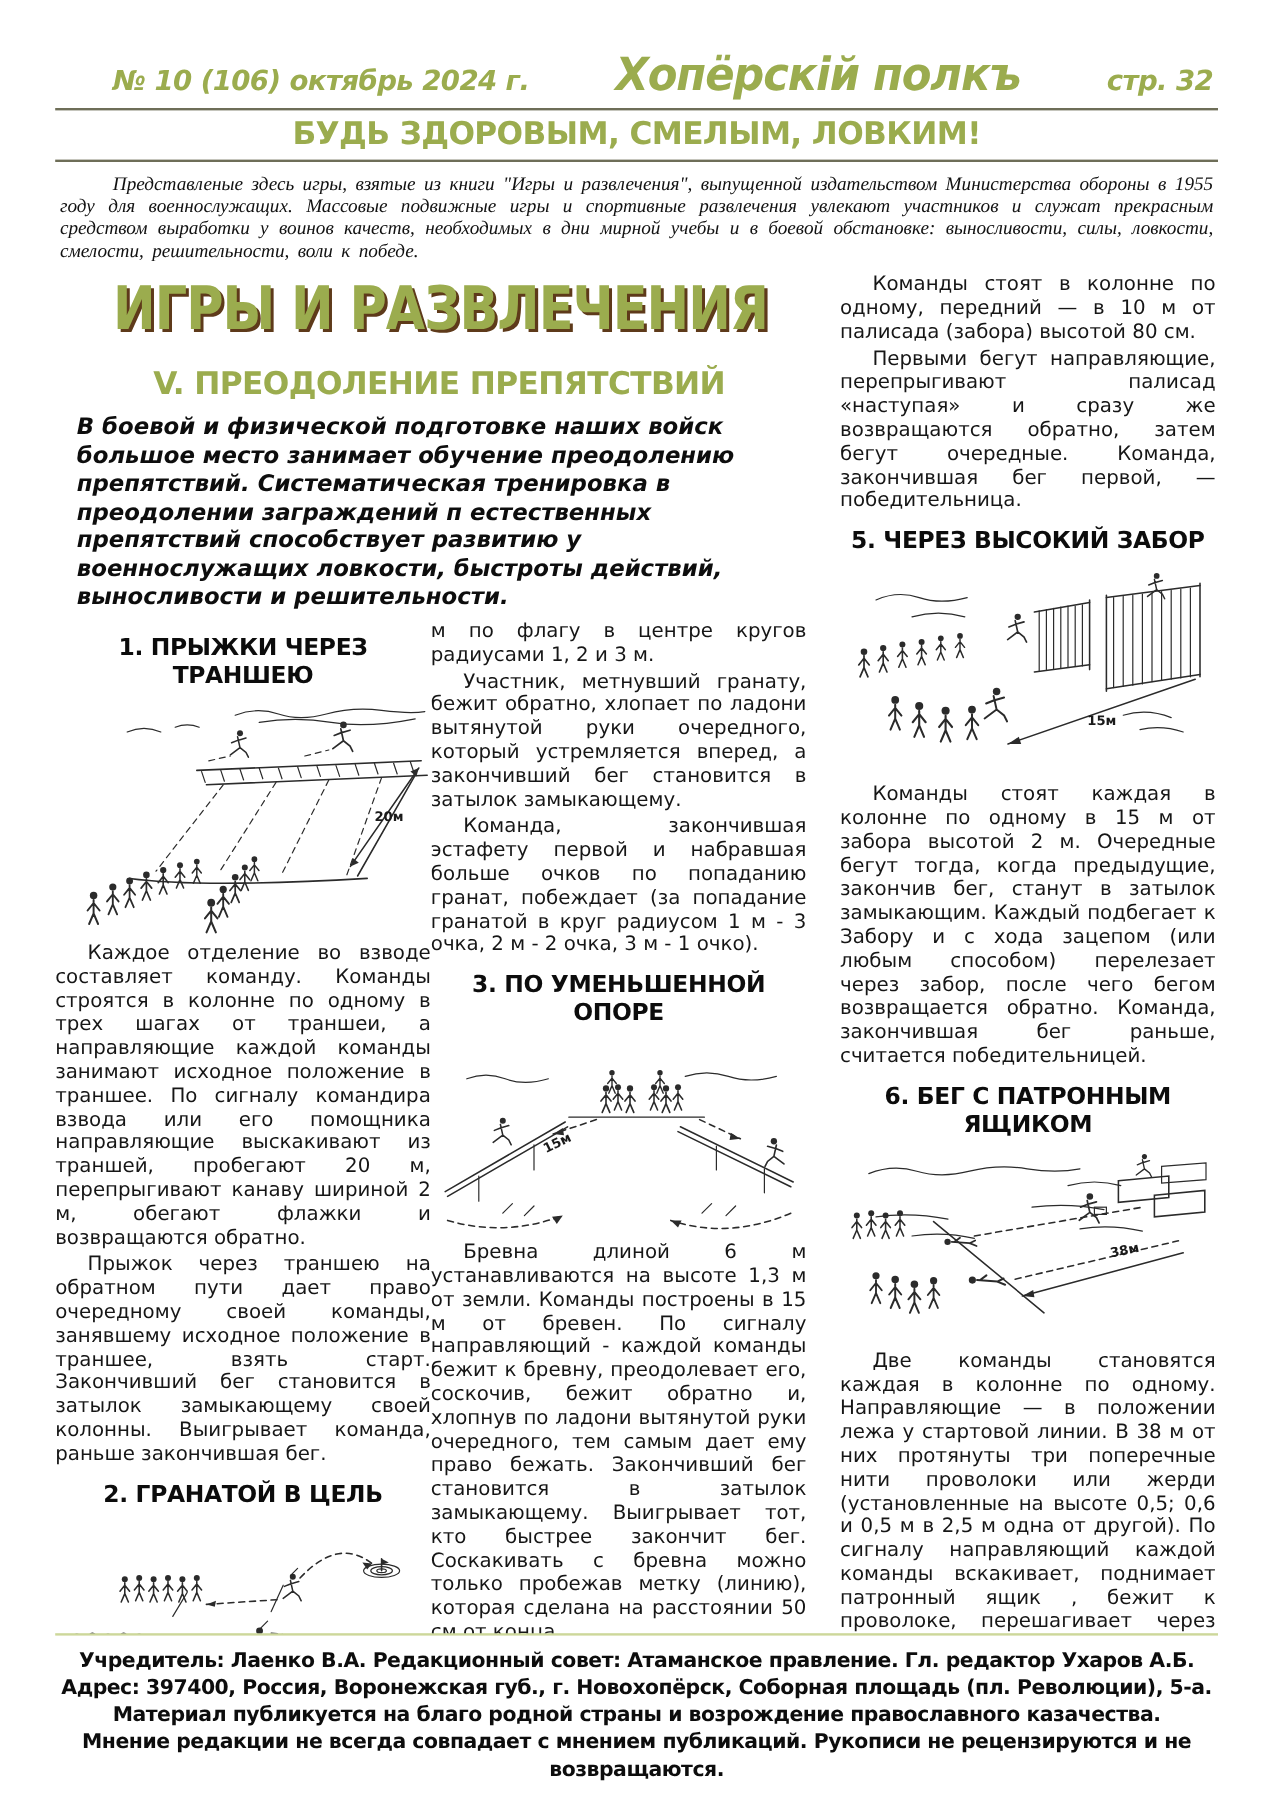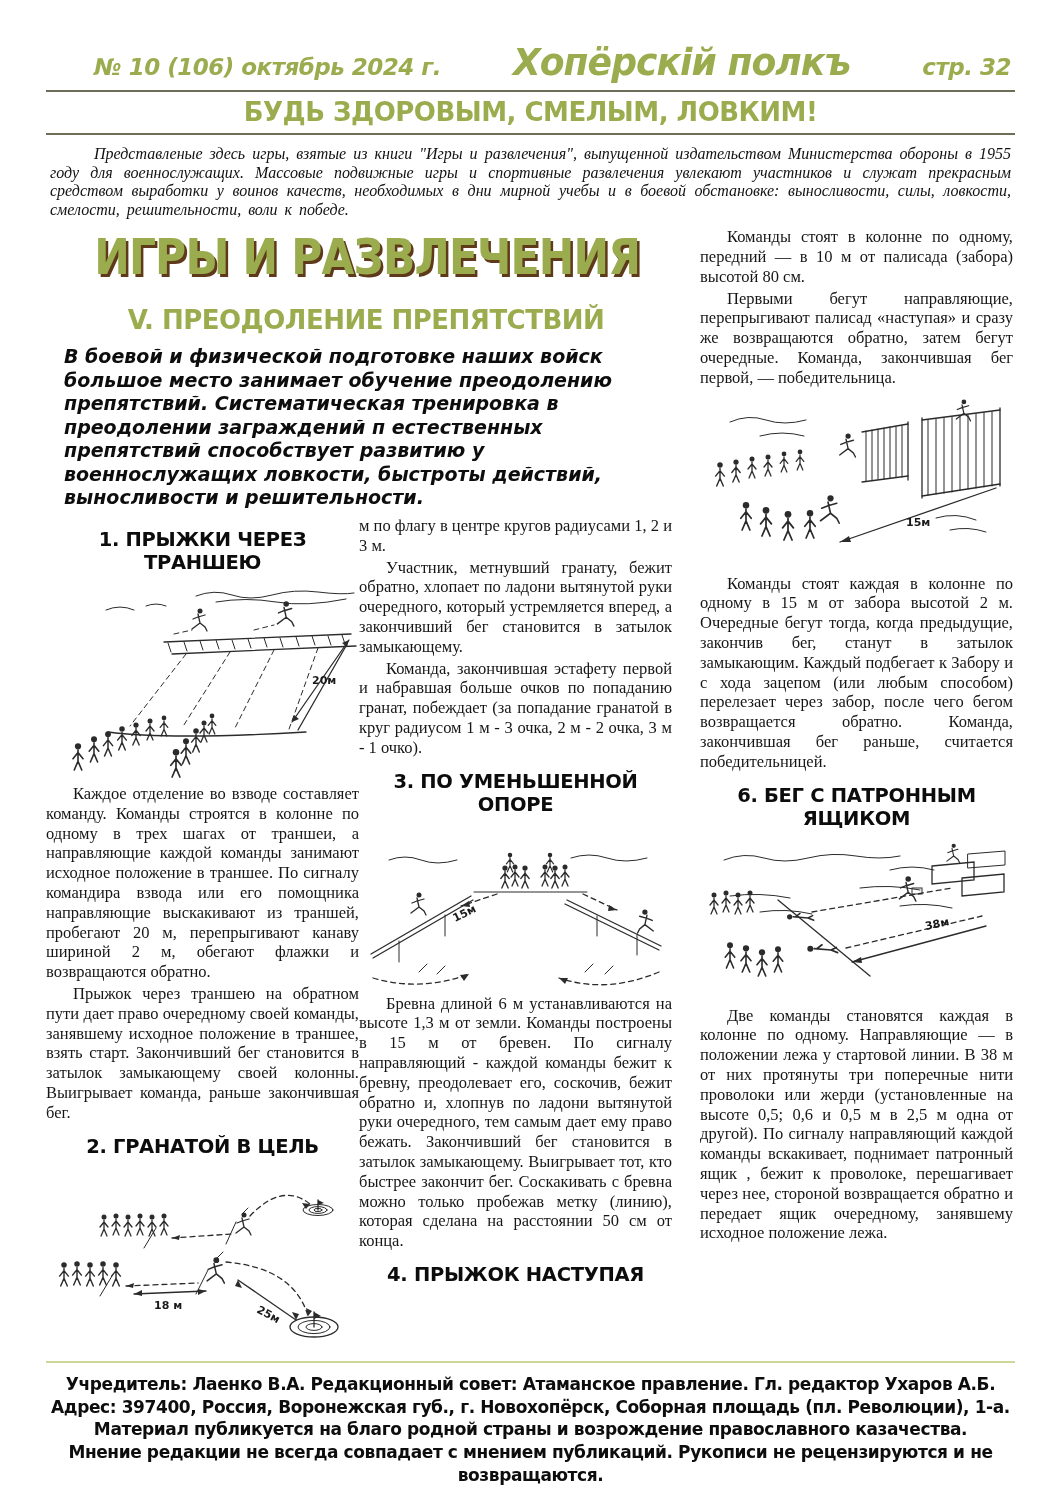--- a/index.html
+++ b/index.html
@@ -39,21 +39,21 @@
     text-shadow:3px 3px 0 #5e3a1a;white-space:nowrap;
   }
   .feature-sub{text-align:center;color:#9bac4e;font-weight:bold;font-size:26px;
     letter-spacing:-0.5px;margin-top:19px;}
   .feature-lead{font-weight:bold;font-style:italic;font-size:19px;line-height:1.24;
     color:#0d0d0d;margin:10px 18px 6px;}
 
   h3.sec{font-size:19.5px;font-weight:bold;color:#0c0c0c;text-align:center;
     margin:12px 0 6px;letter-spacing:-0.3px;}
   .col p{font-size:16.5px;line-height:1.2;text-align:justify;margin:0 0 2px;
-    text-indent:27px;color:#161616;font-family:Liberation Serif, serif;}
+    text-indent:27px;color:#161616;}
   .col p.noindent{text-indent:0;}
   .ill{display:block;margin:2px auto 4px;}
 
   
   .sk{stroke:#2b2b2b;fill:none;stroke-width:1.3;stroke-linecap:round;}
   .thin{stroke-width:1;}
   .dash{stroke-dasharray:5 4;}
   .skf{fill:#2b2b2b;stroke:none;}
   text.lbl{font-family:"DejaVu Sans",sans-serif;font-weight:bold;font-size:11px;
     fill:#1a1a1a;}
@@ -273,20 +273,21 @@
           <h3 class="sec">4. ПРЫЖОК НАСТУПАЯ</h3>
 
         </div>
       </div>
     </div>
 
     <div class="col">
       <p>Команды стоят в колонне по одному, передний — в 10 м от палисада (забора) высотой 80 см.</p>
       <p>Первыми бегут направляющие, перепрыгивают палисад «наступая» и сразу же возвращаются обратно, затем бегут очередные. Команда, закончившая бег первой, — победительница.</p>
 
+      <h3 class="sec">5. ЧЕРЕЗ ВЫСОКИЙ ЗАБОР</h3>
 
       <svg class="ill" width="313" height="180" viewBox="0 0 313 180">
         <g>
           <path class="sk thin" d="M30,32 q18,-8 36,-2 t40,0 M60,46 q22,-6 44,0"></path>
           <path class="sk thin" d="M236,128 q20,-6 40,2 M250,140 q18,-4 36,2"></path>
         </g>
         <g>
           <use href="#fg-stand" transform="translate(20,96) scale(1.1)"></use>
           <use href="#fg-stand" transform="translate(36,92) scale(1.05)"></use>
           <use href="#fg-stand" transform="translate(52,88)"></use>
@@ -361,18 +362,18 @@
       </svg>
 
       <p>Две команды становятся каждая в колонне по одному. Направляющие — в положении лежа у стартовой линии. В 38 м от них протянуты три поперечные нити проволоки или жерди (установленные на высоте 0,5; 0,6 и 0,5 м в 2,5 м одна от другой). По сигналу направляющий каждой команды вскакивает, поднимает патронный ящик , бежит к проволоке, перешагивает через нее, стороной возвращается обратно и передает ящик очередному, занявшему исходное положение лежа.</p>
 
     </div>
   </div>
 
   <hr class="foot-hair">
   <div class="footer">
     <div>Учредитель: Лаенко В.А. Редакционный совет: Атаманское правление. Гл. редактор Ухаров А.Б.</div>
-    <div>Адрес: 397400, Россия, Воронежская губ., г. Новохопёрск, Соборная площадь (пл. Революции), 1-а.</div>
+    <div>Адрес: 397400, Россия, Воронежская губ., г. Новохопёрск, Соборная площадь (пл. Революции), 5-а.</div>
     <div>Материал публикуется на благо родной страны и возрождение православного казачества.</div>
     <div>Мнение редакции не всегда совпадает с мнением публикаций. Рукописи не рецензируются и не возвращаются.</div>
   </div>
 
 </div>
 
 </body></html>

